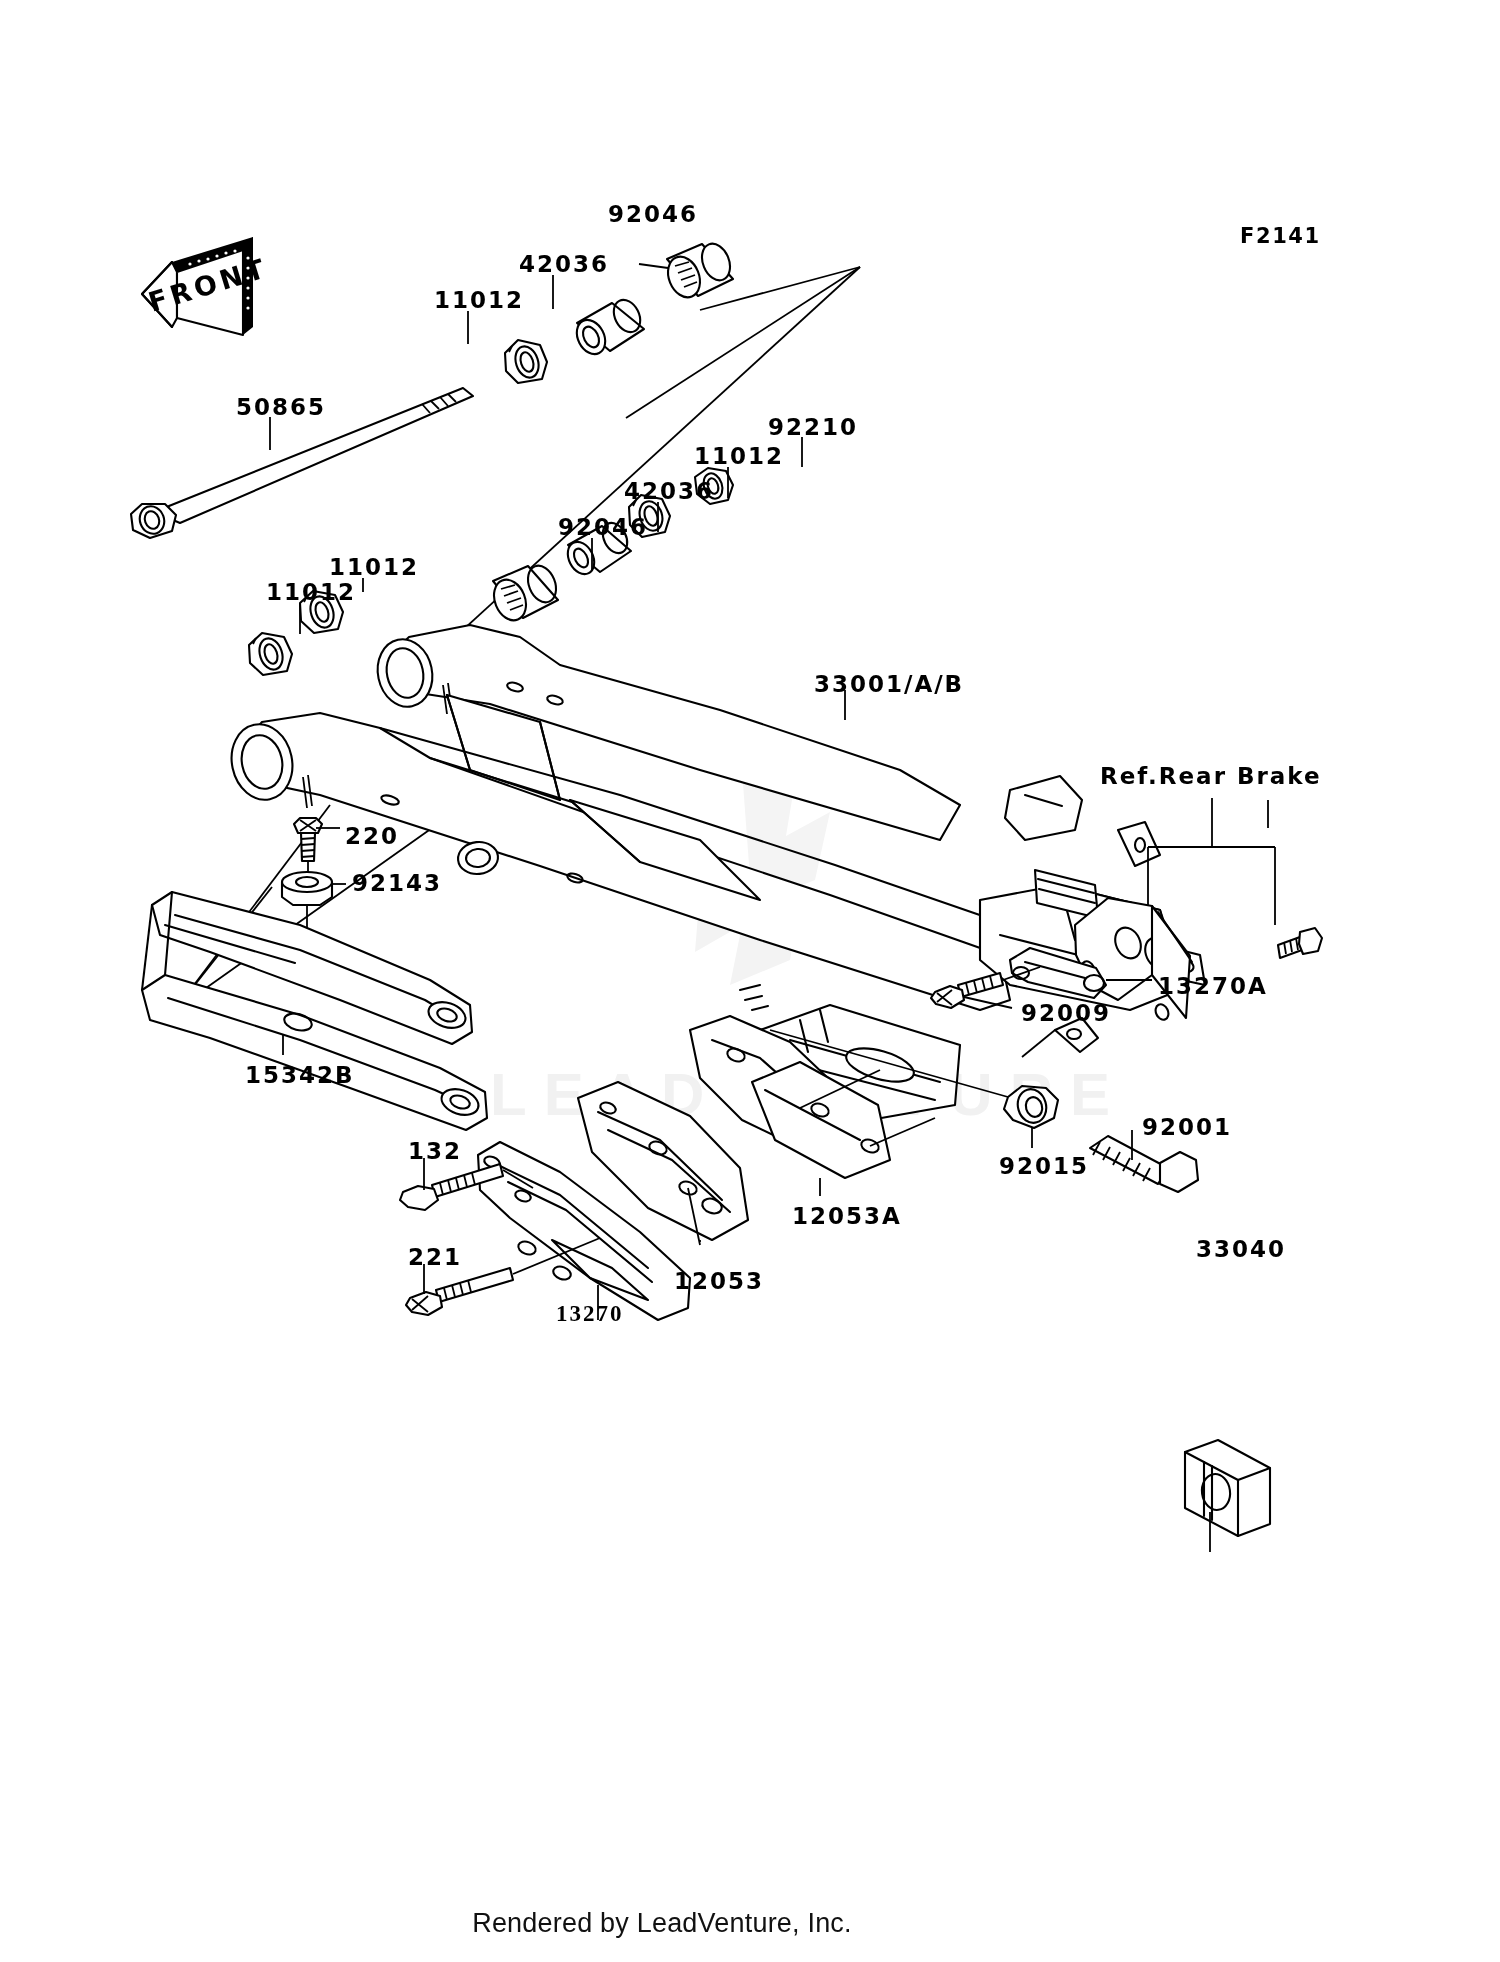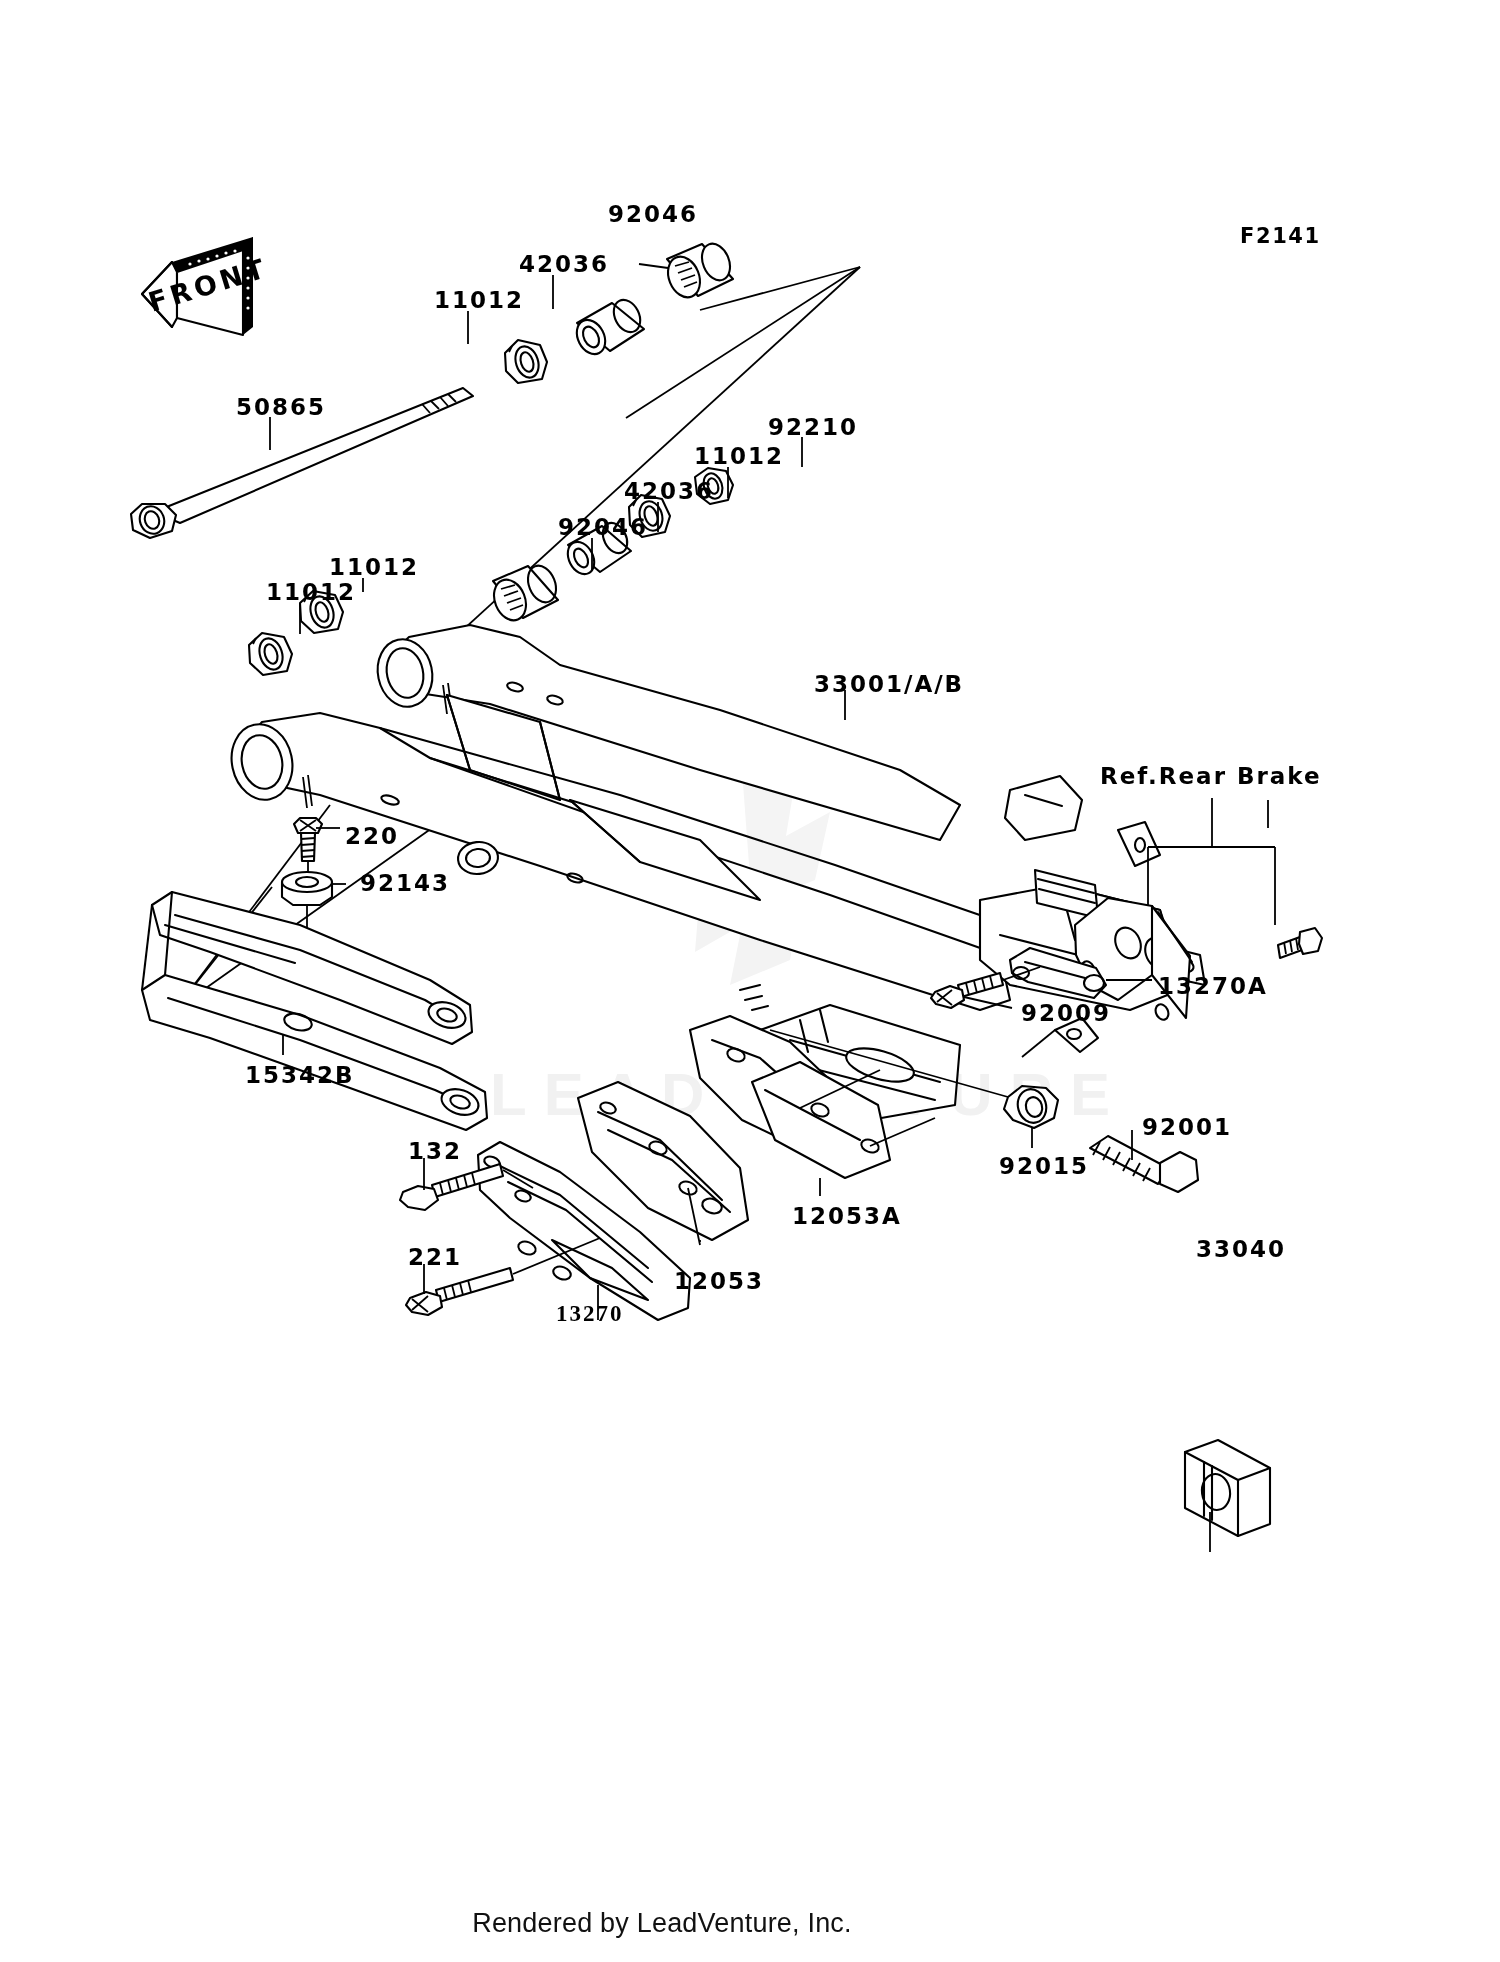--- a/index.html
+++ b/index.html
@@ -407,21 +407,21 @@
   <div class="lbl" style="left:434px;top:289px;">11012</div>
   <div class="lbl" style="left:236px;top:396px;">50865</div>
   <div class="lbl" style="left:768px;top:416px;">92210</div>
   <div class="lbl" style="left:694px;top:445px;">11012</div>
   <div class="lbl" style="left:624px;top:480px;">42036</div>
   <div class="lbl" style="left:558px;top:516px;">92046</div>
   <div class="lbl" style="left:329px;top:556px;">11012</div>
   <div class="lbl" style="left:266px;top:581px;">11012</div>
   <div class="lbl" style="left:793px;top:673px;margin-left:21px;">33001/A/B</div>
   <div class="lbl" style="left:345px;top:825px;">220</div>
-  <div class="lbl" style="left:352px;top:872px;margin-left:8px;">92143</div>
+  <div class="lbl" style="left:352px;top:872px;">92143</div>
   <div class="lbl" style="left:1158px;top:975px;">13270A</div>
   <div class="lbl" style="left:1021px;top:1002px;">92009</div>
   <div class="lbl" style="left:245px;top:1064px;">15342B</div>
   <div class="lbl" style="left:1106px;top:1116px;margin-left:36px;">92001</div>
   <div class="lbl" style="left:999px;top:1155px;text-align:right;">92015</div>
   <div class="lbl" style="left:408px;top:1140px;">132</div>
   <div class="lbl" style="left:792px;top:1205px;">12053A</div>
   <div class="lbl" style="left:1196px;top:1238px;">33040</div>
   <div class="lbl" style="left:408px;top:1246px;text-align:center;">221</div>
   <div class="lbl" style="left:674px;top:1270px;">12053</div>

